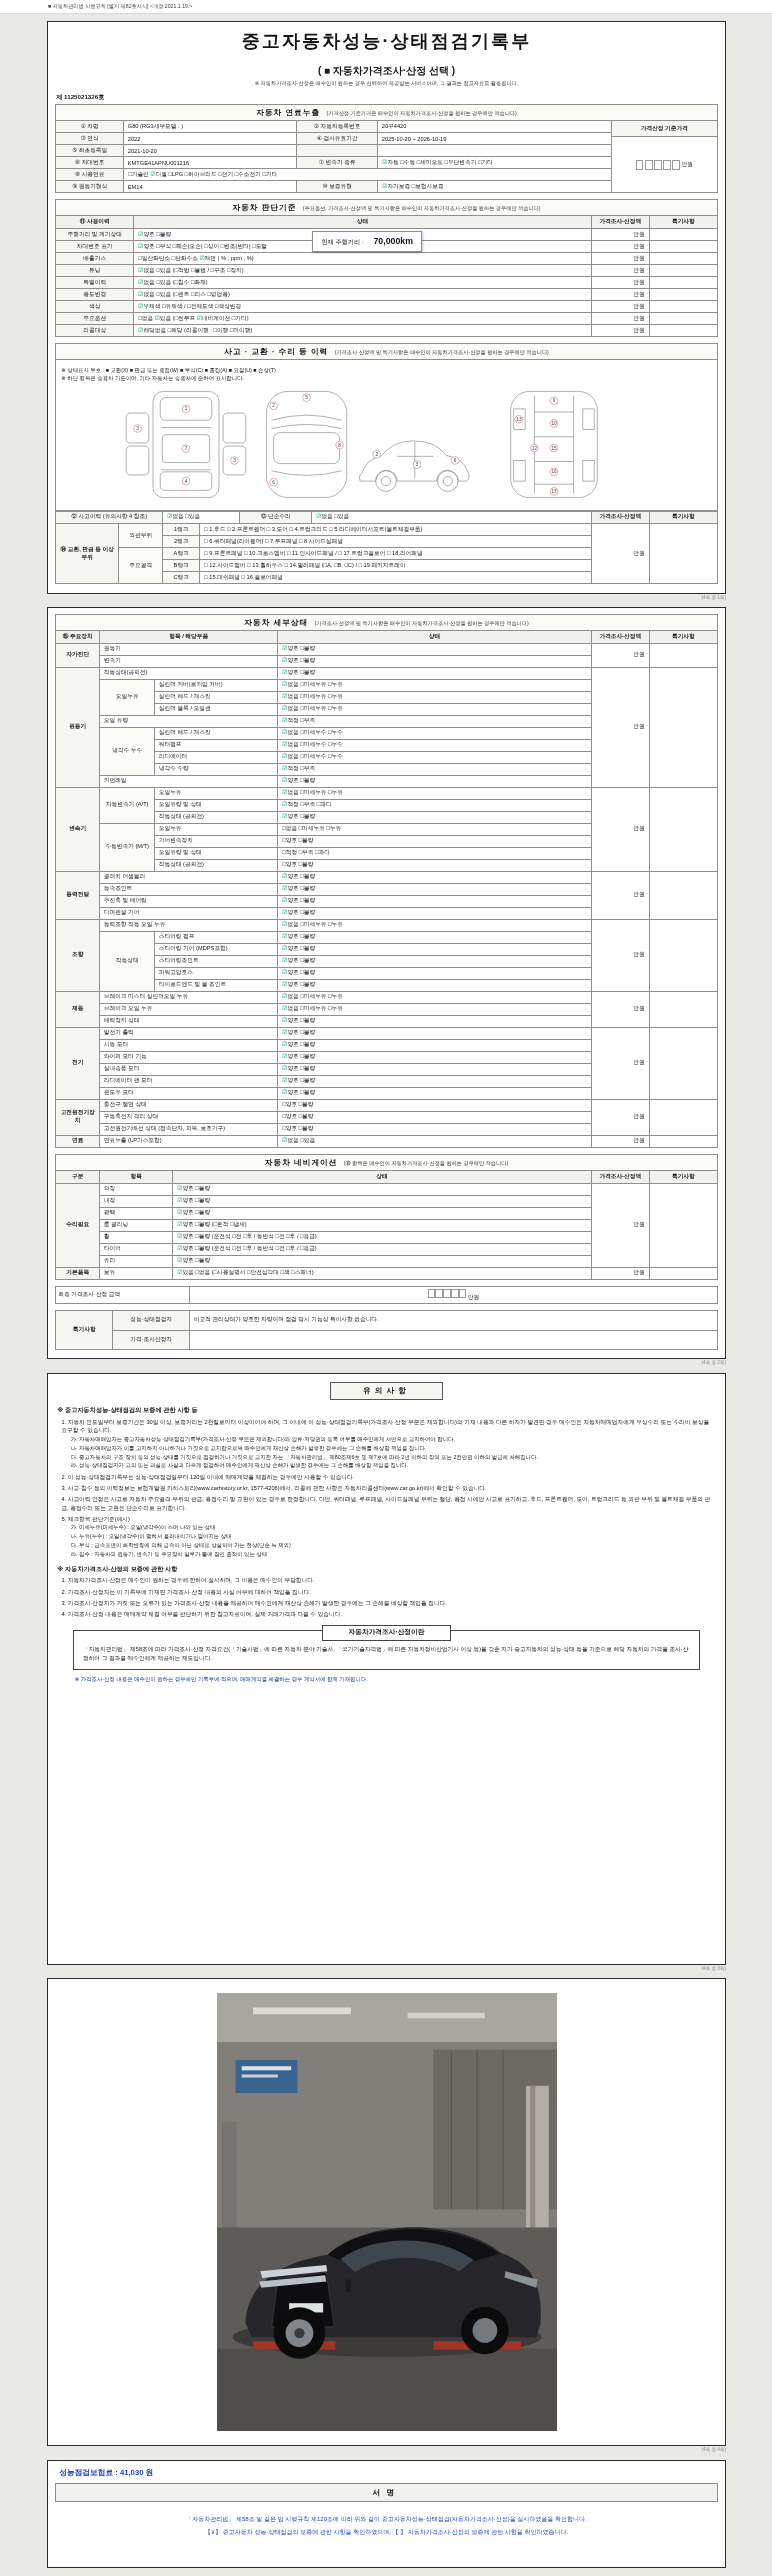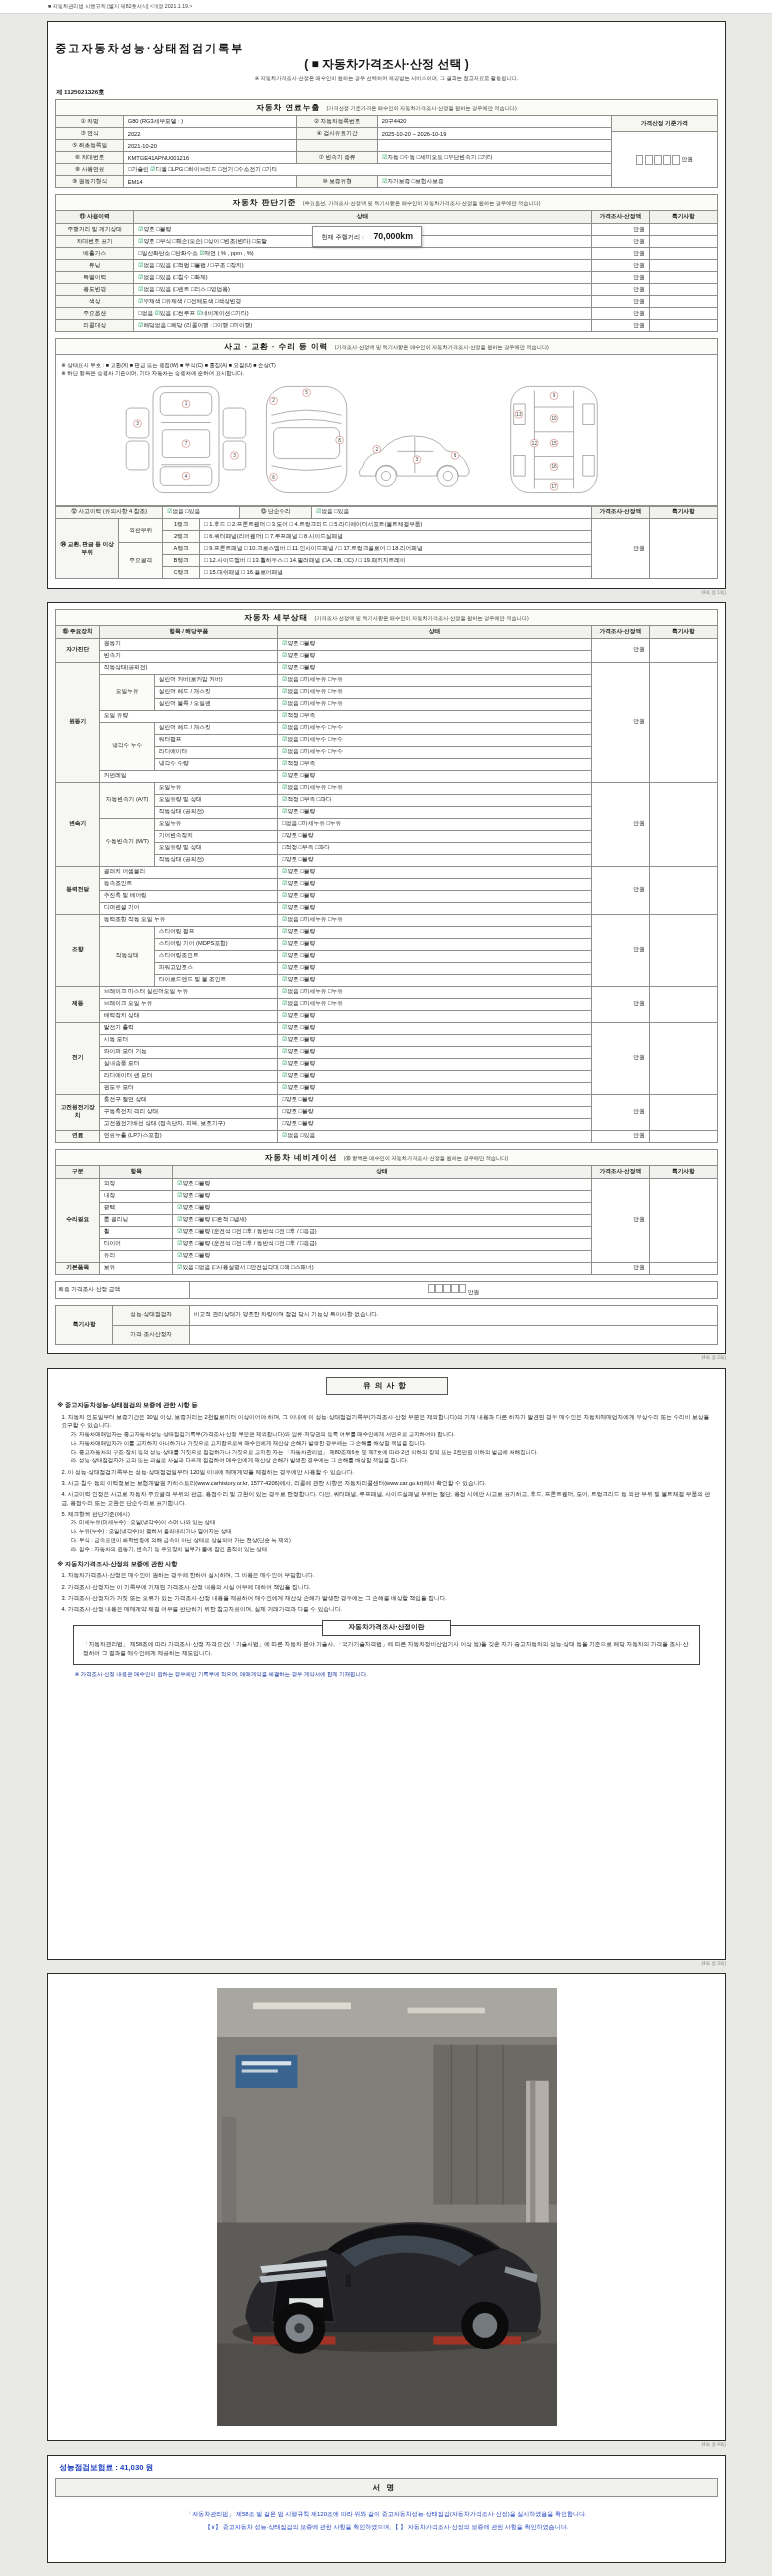--- a/index.html
+++ b/index.html
@@ -1,22 +1,22 @@
 <!DOCTYPE html>
 <html lang="ko" style="font-size:8.2px"><head>
 <meta charset="utf-8">
 <style>
 *{box-sizing:border-box;margin:0;padding:0}
 html,body{width:773px}
 body{height:2576px;overflow:hidden;background:#e9e9e6;font-family:"Liberation Sans","DejaVu Sans",sans-serif;color:#161616}
 .topstrip{background:#fff;border-bottom:0.5px solid #d8d8d4;padding:3.1px 5.2px 2.6px 48px;font-size:5.2px;color:#444}
 .block{width:679px;margin:7.2px auto 0;background:#fff;border:0.8px solid #2b2b2b;padding:6.2px 7.2px 8.2px;position:relative}
 .pagemark{width:679px;margin:1px auto 0;text-align:right;font-size:4.6px;color:#888}
-.doc-title{font-size:11px;font-weight:bold;letter-spacing:2.1px;margin-top:13px}
-.doc-sub{text-align:center;font-size:12px;font-weight:bold;margin-top:0}
+.doc-title{text-align:center;font-size:18px;font-weight:bold;letter-spacing:2.1px;margin-top:1px}
+.doc-sub{text-align:center;font-size:10px;font-weight:bold;margin-top:11px}
 .doc-note{text-align:center;font-size:5.2px;color:#333;margin-top:2.1px}
 .doc-no{font-size:6.2px;font-weight:bold;margin:6.2px 0 2.1px 1px}
 .sec-head{border:0.5px solid #8f8f8c;border-bottom:none;background:#fbfbf8;text-align:center;padding:2.6px 0 2.1px}
 .sec-head b{font-size:7.7px;letter-spacing:1px}
 .sec-head small{font-size:5.2px;color:#333;margin-left:4.1px;font-weight:normal}
 table{border-collapse:collapse;width:100%;table-layout:fixed}
 td,th{border:0.5px solid #8f8f8c;font-size:5.7px;padding:1.5px 2.1px;vertical-align:middle;word-break:break-all}
 th{background:#f1f1ee;font-weight:bold;text-align:center;padding:2.1px 1px}
 .lbl,.grp{background:#f6f6f3;text-align:center}
 .grp{font-weight:bold}
@@ -30,21 +30,21 @@
 .basic-flex .main{flex:1}
 .side{width:106px;border:0.5px solid #8f8f8c;border-left:none;display:flex;flex-direction:column;background:#fff}
 .side .s1{border-bottom:0.5px solid #8f8f8c;background:#f6f6f3;font-size:5.7px;font-weight:bold;text-align:center;padding:3.6px 1px}
 .side .s2{flex:1;display:flex;align-items:center;justify-content:center;gap:1.5px;font-size:5.7px}
 .dbox{display:inline-block;width:7.7px;height:9.8px;border:0.5px solid #9a9a97;background:#fff}
 .ov-wrap{position:relative}
 .odo{position:absolute;left:257px;top:15.5px;background:#fff;border:0.8px solid #8f8f8c;box-shadow:1px 1px 2.6px rgba(0,0,0,.22);padding:4.1px 8.2px;font-size:6.2px;z-index:5;white-space:nowrap}
 .odo b{font-size:8.8px;margin-left:8px}
 .legend{font-size:5.4px;margin:3.1px 1px 1px;color:#222}
 .diag-cell{border:0.5px solid #8f8f8c;padding:4.1px 0 2.1px;text-align:center;background:#fff}
-.notice-title{border:0.5px solid #555;width:122px;margin:2.1px auto 6.2px;text-align:center;font-weight:bold;font-size:7.7px;letter-spacing:4.1px;padding:3.1px 0;background:#f6f6f3}
+.notice-title{border:0.5px solid #555;width:113px;margin:2.1px auto 6.2px;text-align:center;font-weight:bold;font-size:7.7px;letter-spacing:4.1px;padding:3.1px 0;background:#f6f6f3}
 .nhead{font-size:6.2px;font-weight:bold;margin:6.2px 2.1px 2.1px}
 .nind0{font-size:5.7px;margin:2.6px 4.1px 0 6.2px;line-height:1.5}
 .nind1{font-size:5.4px;margin:1px 4.1px 0 15.5px;line-height:1.45;color:#222}
 .inbox{border:0.7px solid #444;margin:11.3px 17.5px 3.1px;padding-top:1px}
 .ib-t{width:129px;margin:-7.2px auto 3.1px;background:#fff;border:0.5px solid #444;text-align:center;font-weight:bold;font-size:6.7px;padding:2.6px 0}
 .ib-x{font-size:5.7px;line-height:1.55;padding:1px 9.3px 6.2px}
 .ib-n{font-size:5.4px;margin:5.2px 19.6px 0;color:#13339c;line-height:1.5}
 .photo-wrap{text-align:center;padding:8.2px 0 4.1px}
 .sign-fee{text-align:left;font-size:7.7px;font-weight:bold;color:#1d3fc0;padding:1px 4.1px 5.2px}
 .sign-bar{border:0.5px solid #8f8f8c;background:#f1f1ee;text-align:center;font-weight:bold;font-size:7.7px;letter-spacing:6.2px;padding:3.6px 0}

